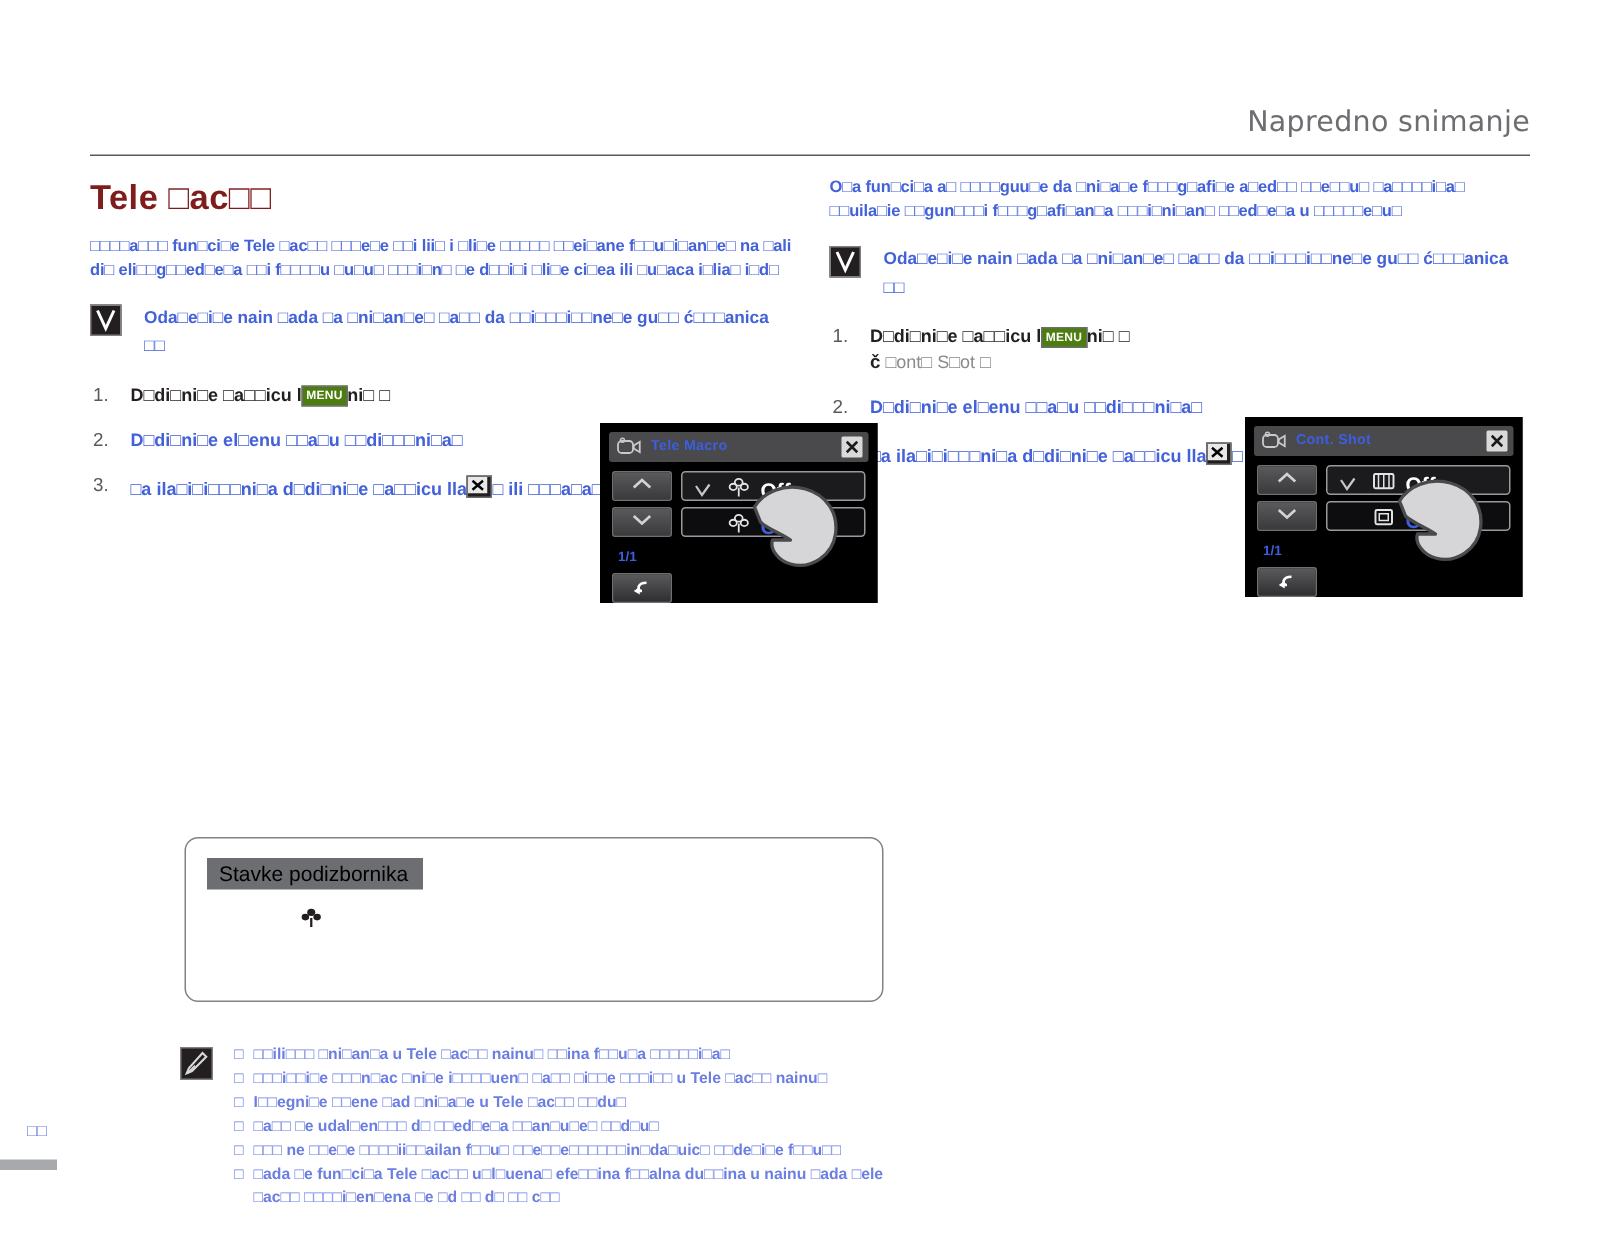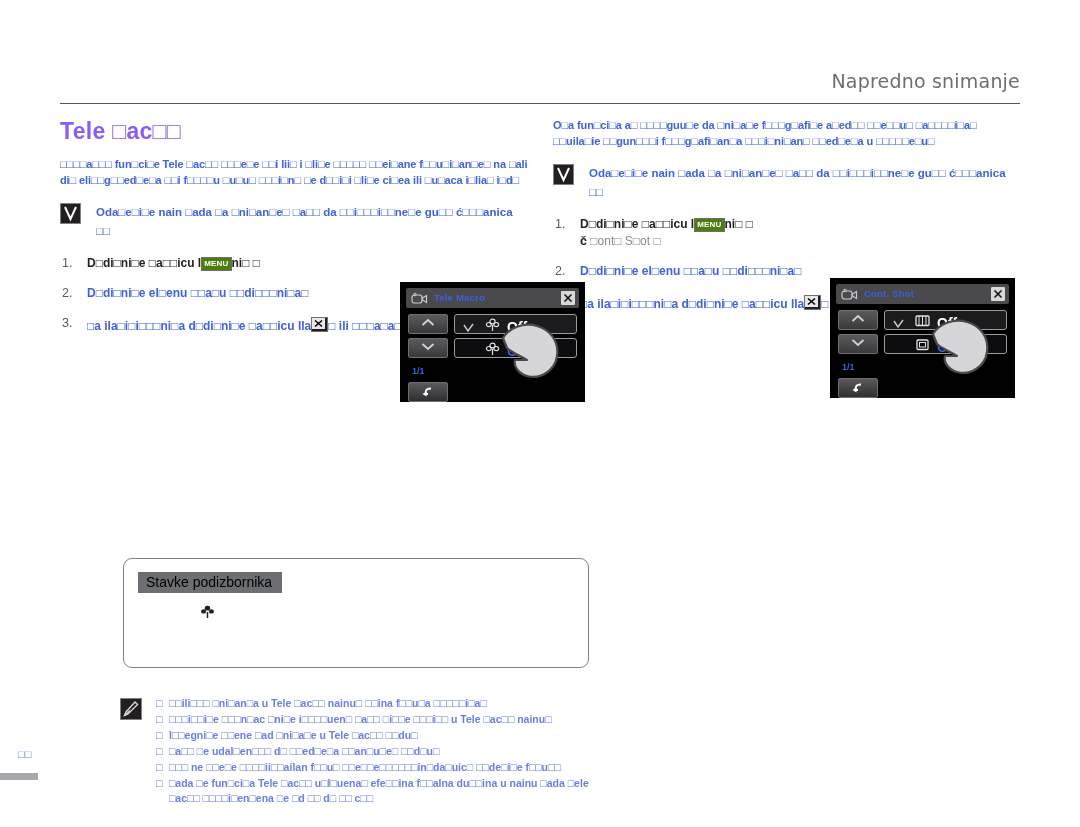--- a/index.html
+++ b/index.html
@@ -56,21 +56,21 @@
     width: 468px;
   }
   .col.left  { left: 60px; }
   .col.right { left: 553px; }
 
   h1.section-title {
     margin: 0 0 12px 0;
     font-family: "Liberation Sans", sans-serif;
     font-size: 23px;
     font-weight: bold;
-    color: #8b5cf6;
+    color: #7f1d1d;
     letter-spacing: 0.3px;
     white-space: nowrap;
   }
 
   .intro {
     margin: 0 0 14px 0;
     font-size: 11px;
     font-weight: bold;
     line-height: 15.5px;
     color: #4361d8;

